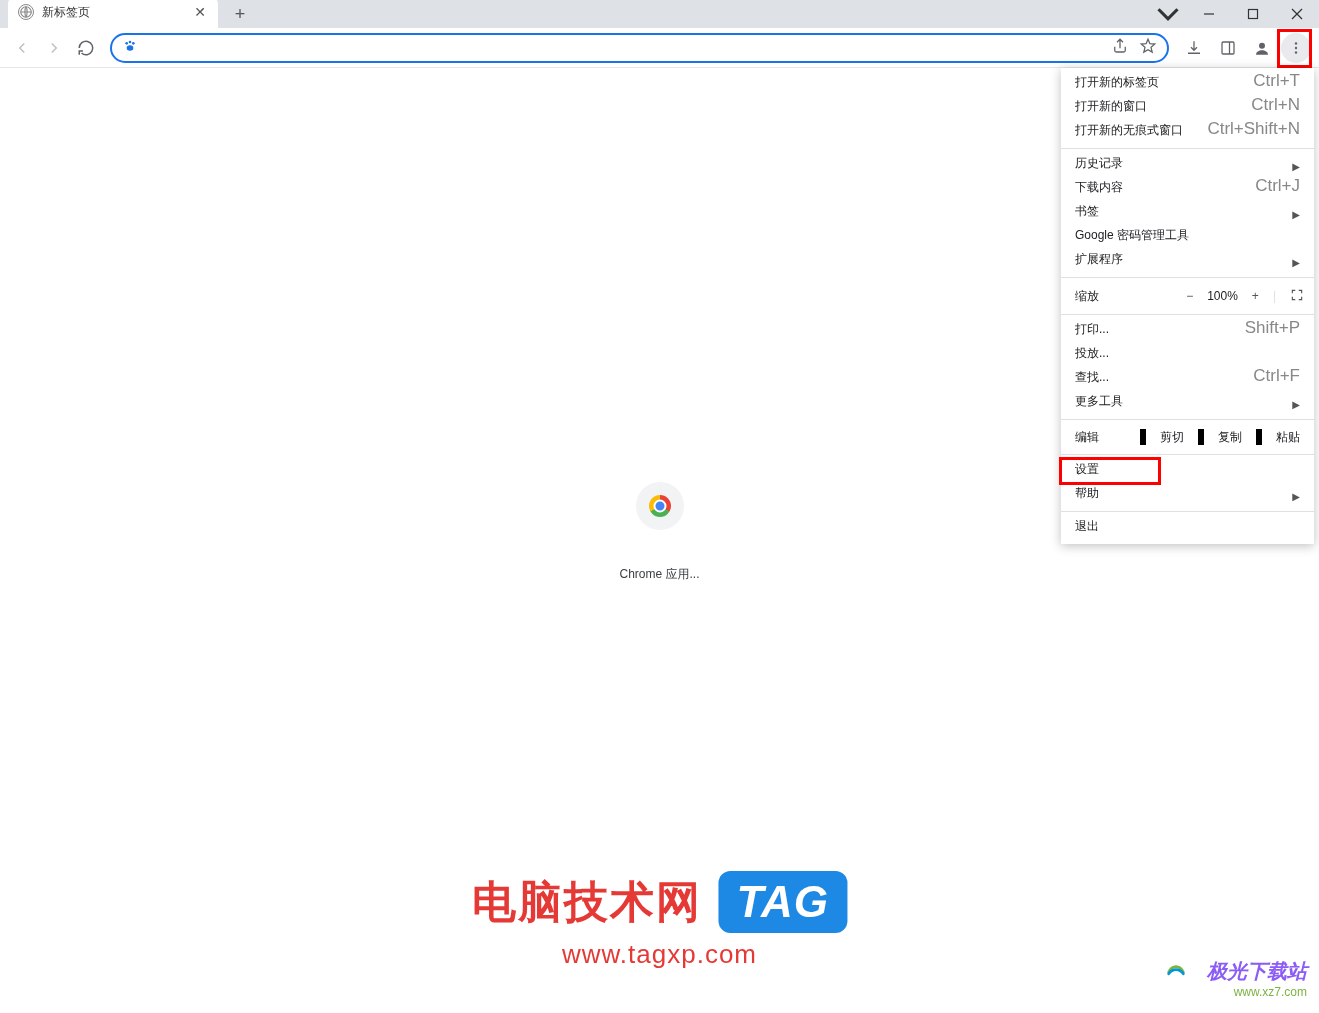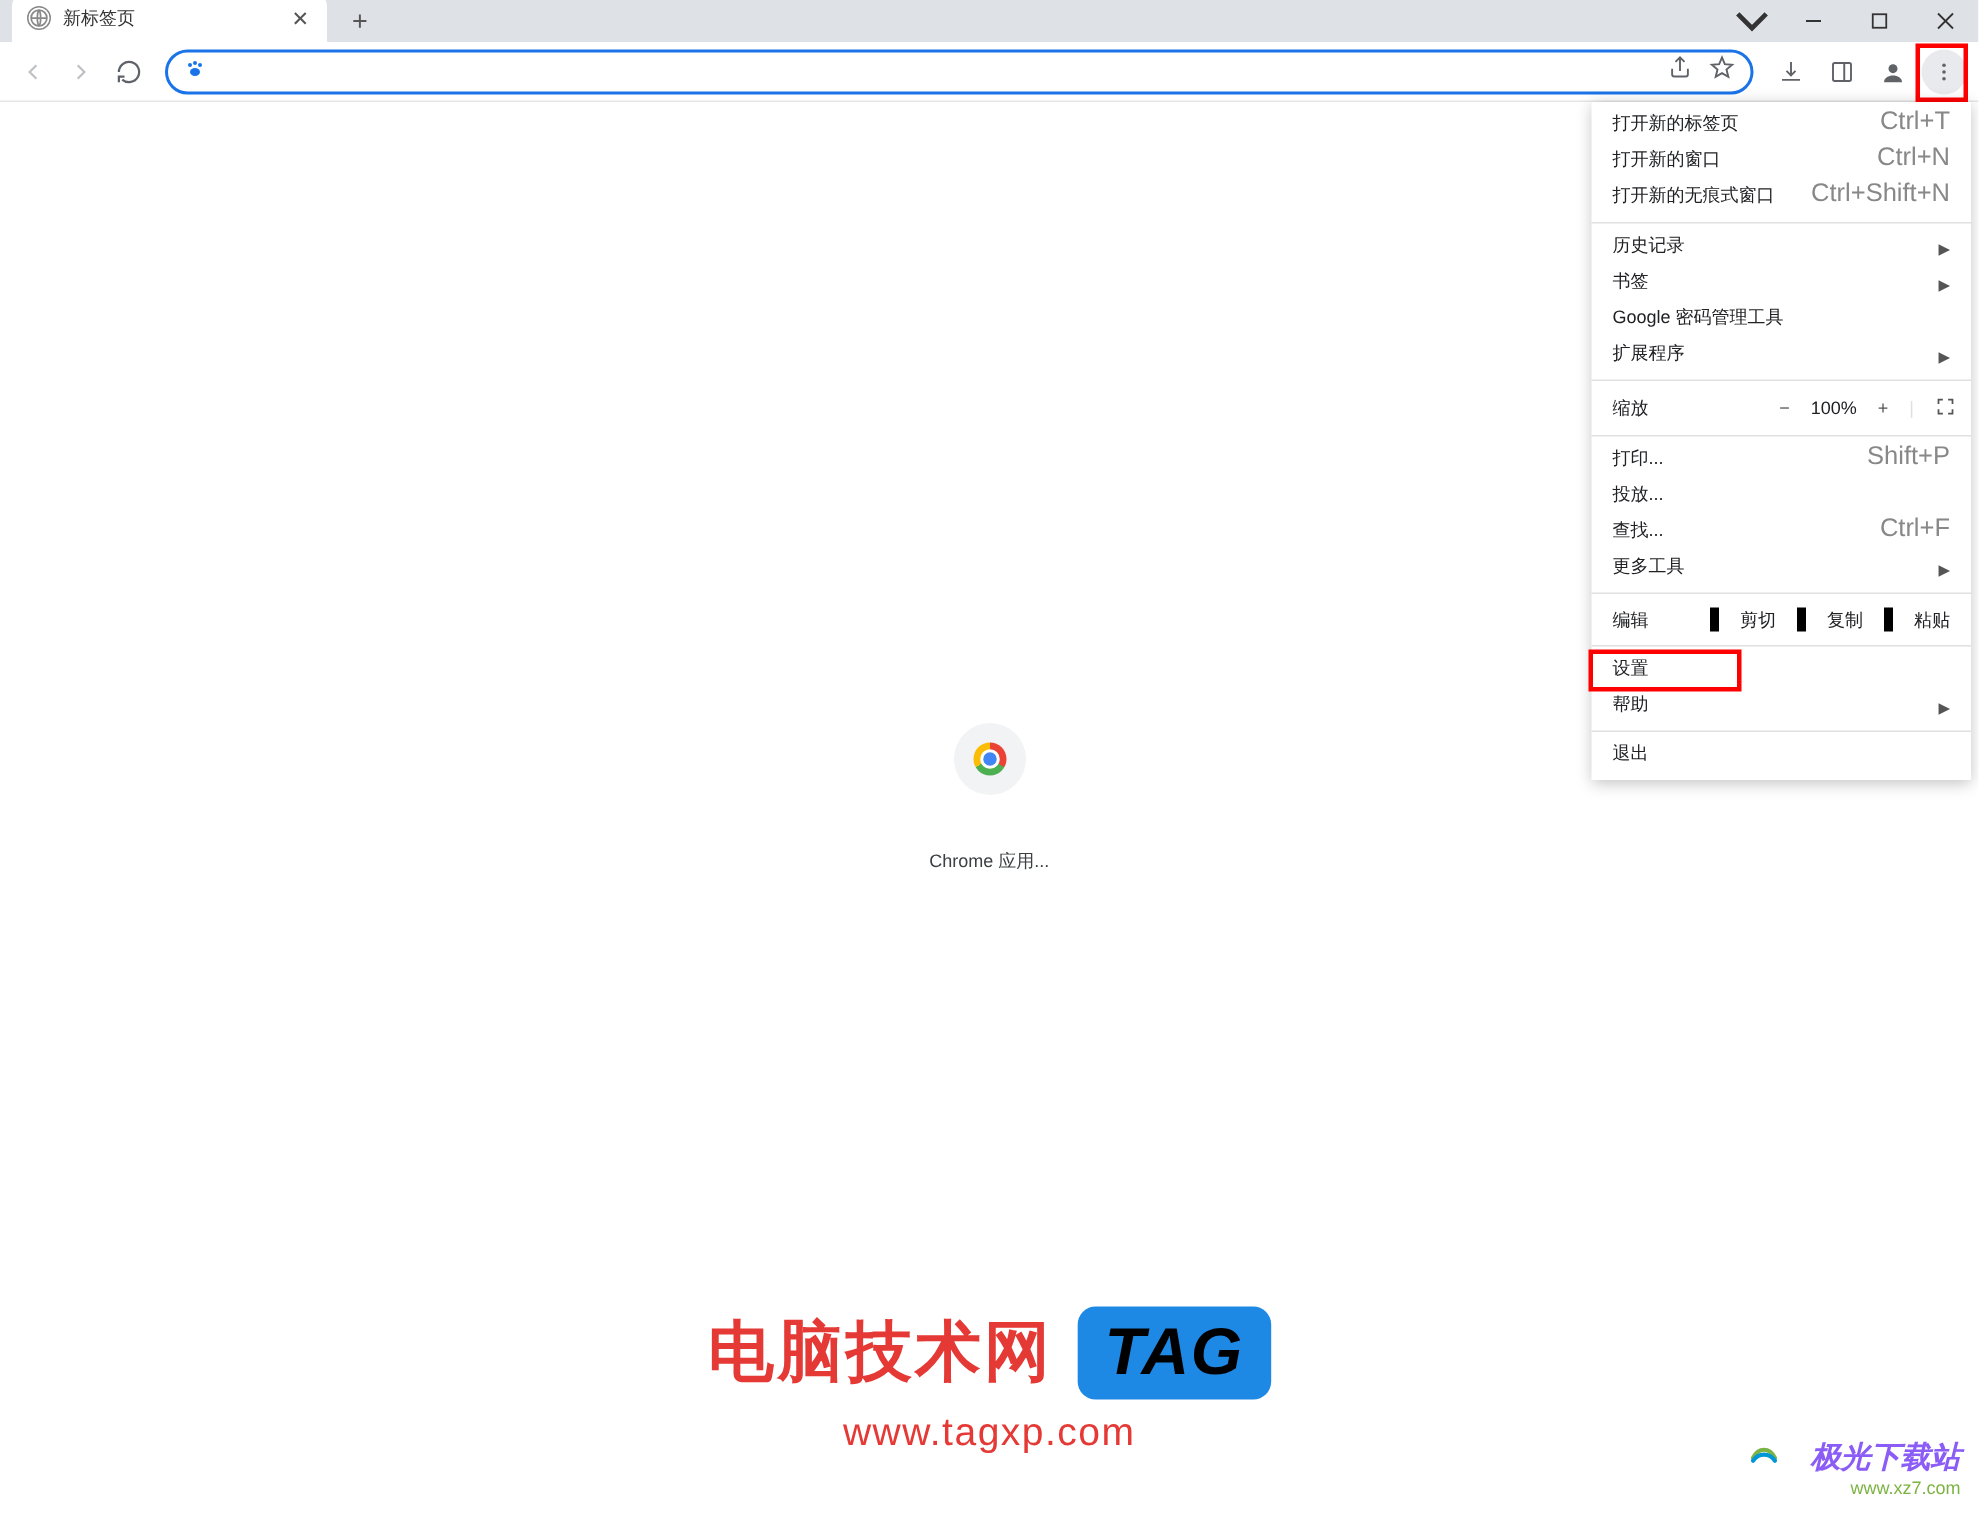--- a/index.html
+++ b/index.html
@@ -48,21 +48,21 @@
 .zoom-ctrl { display: flex; align-items: center; gap: 14px; color: #555; }
 .zoom-ctrl span { cursor: pointer; }
 .zoom-ctrl .pct { color: #202124; }
 .zoom-ctrl .fs-ic svg { width: 14px; height: 14px; }
 .edit-row { display: flex; align-items: center; padding: 5px 0 5px 14px; height: 26px; }
 .edit-row .lbl { flex: 1; }
 .edit-row .ebtn { border-left: 6px solid #000000; padding: 0 14px; cursor: pointer; height: 100%; display: flex; align-items: center; }
 
 .watermark { position: absolute; bottom: 35px; left: 50%; transform: translateX(-50%); text-align: center; }
 .wm1 { font-size: 44px; font-weight: bold; color: #e53935; letter-spacing: 2px; }
-.wm-tag { display: inline-block; background: #1e88e5; color: #000000; font-size: 44px; font-weight: bold; padding: 6px 18px; border-radius: 12px; margin-left: 12px; font-style: italic; letter-spacing: 1px; }
+.wm-tag { display: inline-block; background: #1e88e5; color: #ffffff; font-size: 44px; font-weight: bold; padding: 6px 18px; border-radius: 12px; margin-left: 12px; font-style: italic; letter-spacing: 1px; }
 .wm2 { font-size: 26px; color: #e53935; margin-top: 6px; letter-spacing: 1px; }
 .wm-corner { position: absolute; bottom: 6px; right: 12px; text-align: right; }
 .wmc1 { font-size: 20px; color: #8b5cf6; font-weight: bold; font-style: italic; display: flex; align-items: center; gap: 20px; justify-content: flex-end; }
 .wmc1-ic { width: 22px; height: 22px; display: inline-flex; align-items: center; justify-content: center; }
 .wmc1-ic svg { width: 22px; height: 22px; }
 .wmc2 { font-size: 12px; color: #7cb342; }
 </style>
 </head>
 <body>
 
@@ -213,20 +213,24 @@
     <div class="menu-row">
       <span>打开新的无痕式窗口</span>
       <span class="shortcut-key">Ctrl+Shift+N</span>
     </div>
     <div class="menu-sep"></div>
     <div class="menu-row">
       <span>历史记录</span>
       <span class="arrow-r">▶</span>
     </div>
     <div class="menu-row">
+      <span>下载内容</span>
+      <span class="shortcut-key">Ctrl+J</span>
+    </div>
+    <div class="menu-row">
       <span>书签</span>
       <span class="arrow-r">▶</span>
     </div>
     <div class="menu-row">
       <span>Google 密码管理工具</span>
     </div>
     <div class="menu-row">
       <span>扩展程序</span>
       <span class="arrow-r">▶</span>
     </div>

